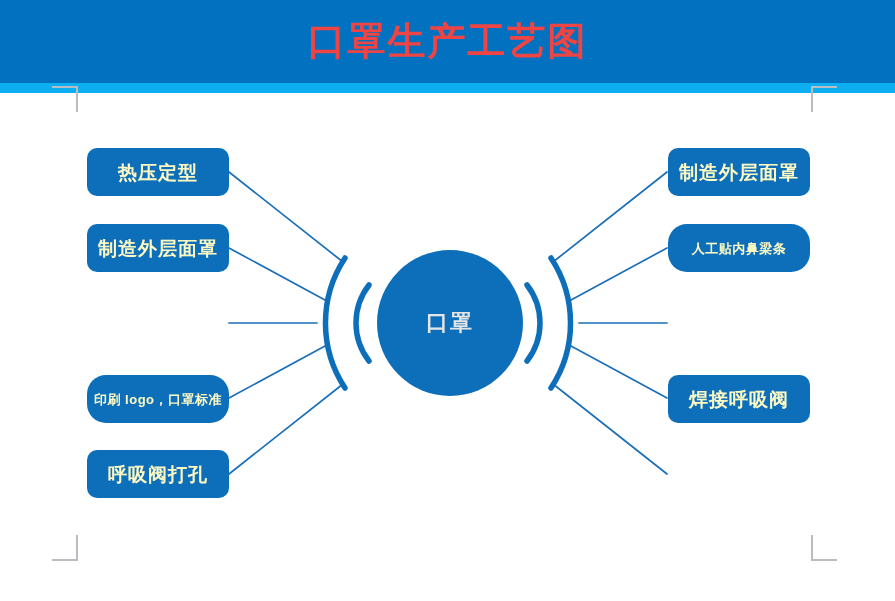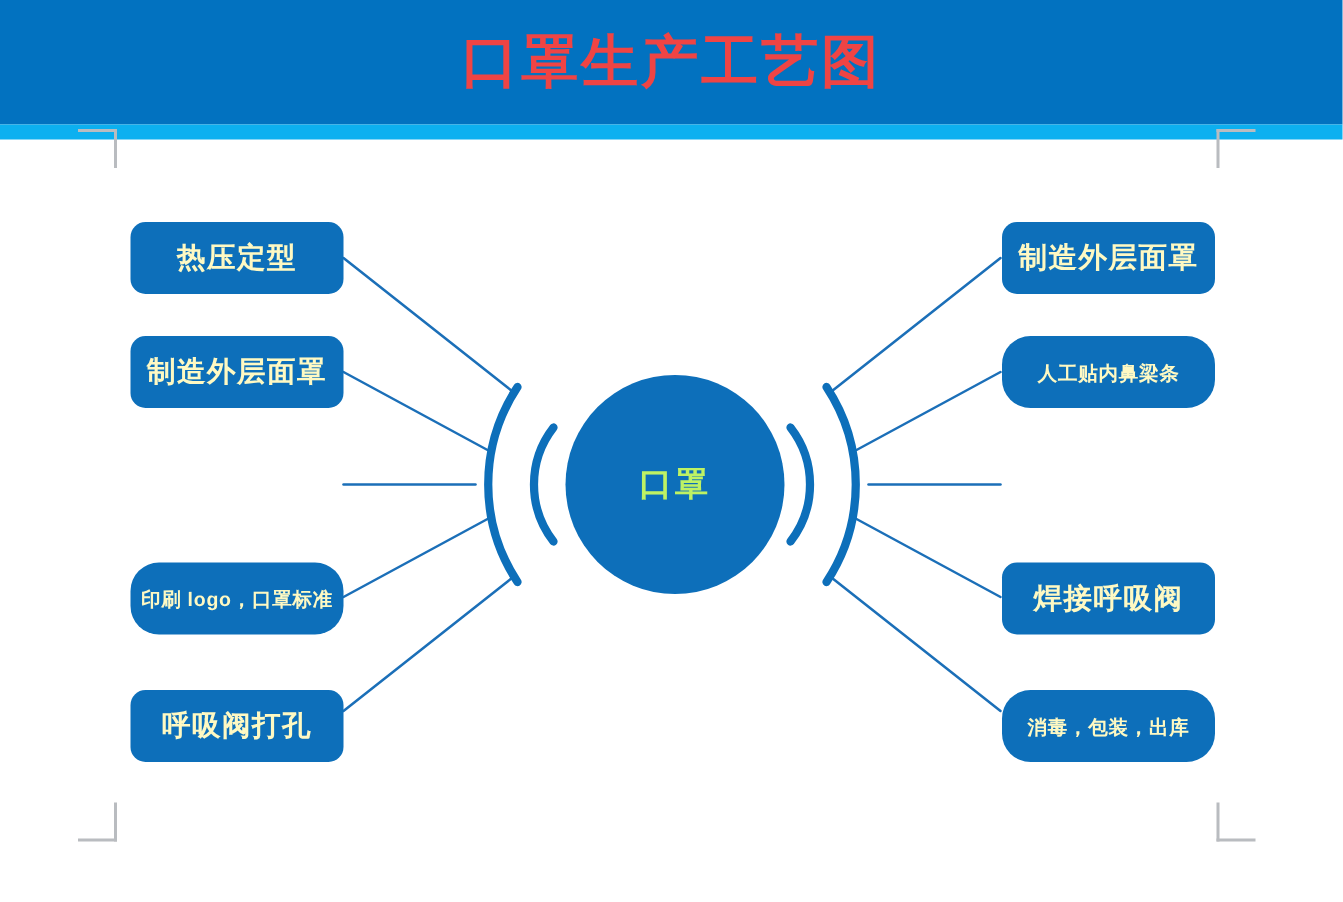--- a/index.html
+++ b/index.html
@@ -59,31 +59,31 @@
   .node.small{font-size:13px;font-weight:bold;letter-spacing:.5px;border-radius:19px;}
 
   
   .col-left{left:87px;}
   .col-right{left:668px;}
 
   .r1{top:148px;}
   .r2{top:224px;}
   .r3{top:299px;}
   .r4{top:375px;}
-  .r5{top:460px;}
+  .r5{top:450px;}
 
   
   .hub{
     position:absolute;
     left:377px;top:250px;
     width:146px;height:146px;
     border-radius:50%;
     background:#0d6fba;
     display:flex;align-items:center;justify-content:center;
-    color:#bef264;
+    color:#e5e5e5;
     font-size:22px;
     font-weight:bold;
     letter-spacing:2px;
   }
 </style>
 </head>
 <body>
 
 <div id="stage">
 
@@ -142,17 +142,14 @@
 
   <div class="node col-right r1 big">
     <span>制造外层面罩</span>
   </div>
   <div class="node col-right r2 small">
     <span>人工贴内鼻梁条</span>
   </div>
   <div class="node col-right r4 big">
     <span>焊接呼吸阀</span>
   </div>
-  <div class="node col-right r5 small">
-    <span>消毒，包装，出库</span>
-  </div>
 
 </div>
 
 </body></html>

